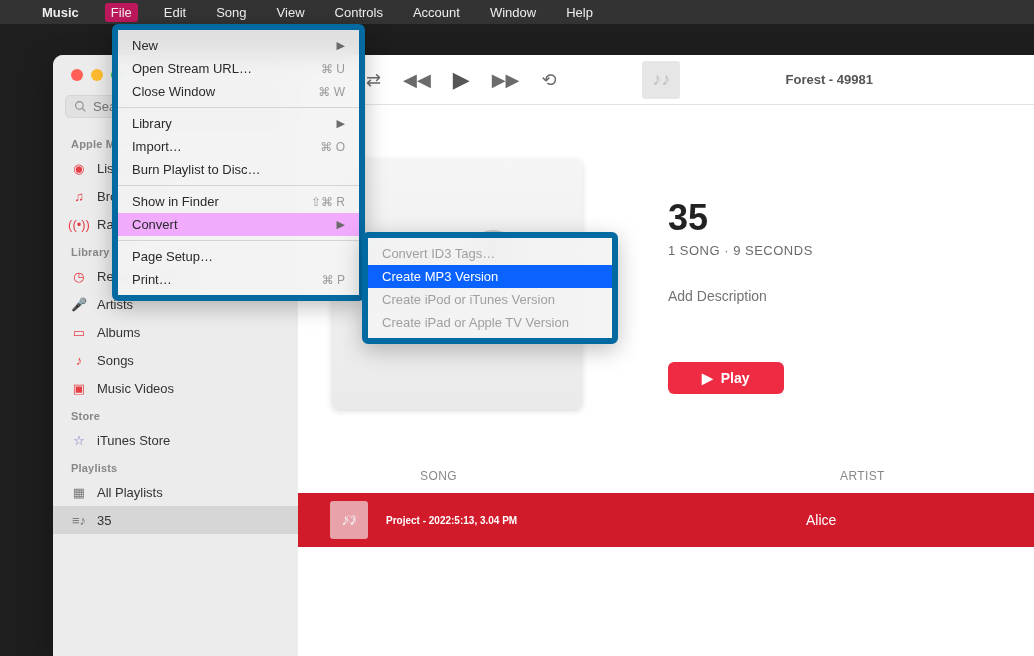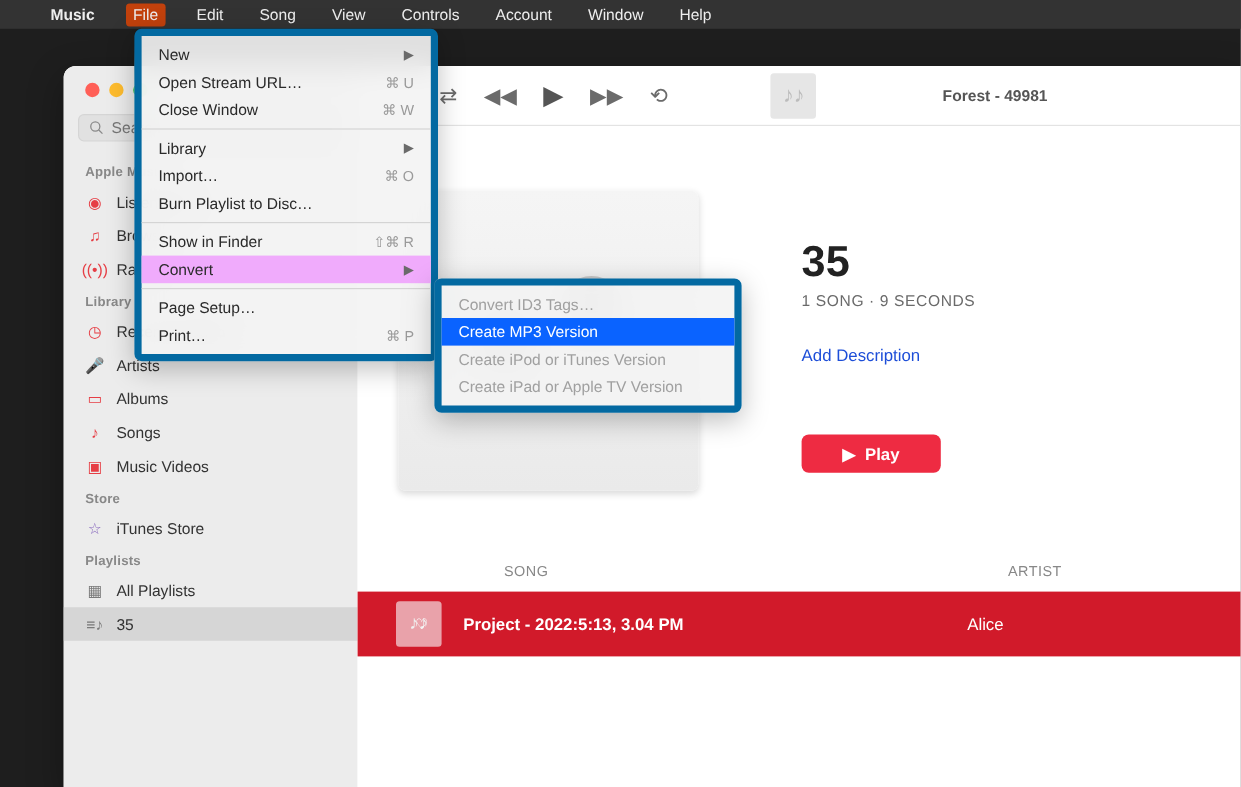--- a/index.html
+++ b/index.html
@@ -3,21 +3,21 @@
 <meta charset="utf-8">
 <style>
 * { margin: 0; padding: 0; box-sizing: border-box; font-family: -apple-system, BlinkMacSystemFont, "Segoe UI", Helvetica, Arial, sans-serif; }
 body { width: 1034px; height: 656px; background: #1e1e1e; overflow: hidden; position: relative; }
 
 
 .menubar { height: 24px; background: #333; display: flex; align-items: center; padding: 0 16px; color: #eee; font-size: 13px; gap: 22px; }
 .menubar .apple { font-size: 14px; }
 .menubar .app-name { font-weight: 700; }
 .menubar-item { cursor: default; padding: 2px 4px; }
-.menubar-item.active { background: #c2410c; border-radius: 3px; padding: 2px 6px; }
+.menubar-item.active { background: #be185d; border-radius: 3px; padding: 2px 6px; }
 
 
 .window { position: absolute; left: 53px; top: 55px; width: 981px; height: 601px; background: #fff; border-radius: 10px 0 0 0; box-shadow: 0 10px 30px rgba(0,0,0,.3); overflow: hidden; display: flex; }
 .sidebar { width: 245px; background: #ececec; height: 100%; display: flex; flex-direction: column; }
 .traffic { display: flex; gap: 8px; padding: 14px 0 8px 18px; }
 .dot { width: 12px; height: 12px; border-radius: 50%; }
 .dot.red { background: #ff5f57; }
 .dot.yellow { background: #febc2e; }
 .dot.green { background: #28c840; }
 
@@ -40,30 +40,30 @@
 .np-art { width: 38px; height: 38px; background: #e6e6e6; border-radius: 3px; display:flex; align-items:center; justify-content:center; color:#bcbcbc; font-size:18px; }
 .np-text { color: #555; font-size: 13px; flex:1; text-align:center; padding-right:60px;font-weight:bold; }
 
 .content { padding: 54px 0 0 34px; position: relative; flex:1; }
 .album-art { width: 250px; height: 250px; background: linear-gradient(#f5f5f5,#eaeaea); border-radius: 6px; box-shadow: 0 2px 6px rgba(0,0,0,.15); position:relative; display:flex; align-items:center; justify-content:center; }
 .album-art .notes { display:flex; gap:20px; }
 .album-art .note-big { width:52px; height:52px; background:#c7c7c7; border-radius:50%; position:relative; }
 .album-meta { position: absolute; left: 370px; top: 92px; }
 .album-title { font-size: 36px; font-weight: 700; color: #222; }
 .album-sub { font-size: 13px; color: #6a6a6a; letter-spacing: .5px; margin-top: 4px; }
-.album-desc { font-size: 14px; color: #1d4ed8; margin-top: 30px; }
+.album-desc { font-size: 14px; color: #737373; margin-top: 30px; }
 .play-btn { margin-top: 58px; background: #ee2b42; color: #fff; border: none; border-radius: 6px; padding: 8px 34px; font-size: 14px; font-weight: 600; display:inline-flex; align-items:center; gap:8px; }
 
 .table-head { display:flex; margin-top: 60px; padding: 0 0 10px 0; color:#888; font-size:12px; letter-spacing:.4px; }
 .col-song { margin-left: 88px; flex: 0 0 420px; }
 .col-artist { }
 .row { background:#d11a2a; color:#fff; height:54px; display:flex; align-items:center; padding-left: 88px; margin-left:-34px; margin-right:0; }
 .row .heart { position:absolute; left:14px; color:#fff; font-size:12px; }
 .row-art { width:38px; height:38px; background:#e9a2aa; border-radius:3px; margin-left:-56px; margin-right:18px; display:flex; align-items:center; justify-content:center; color:#efefef; }
-.row-song { flex: 0 0 420px; font-size:14px; font-weight:600; }
+.row-song { flex: 0 0 420px; font-size:10px; font-weight:600; }
 .row-artist { font-size:14px; }
 
 
 .menu { position: absolute; background: #f3f3f3e8; backdrop-filter: blur(12px); border: 6px solid #0369a1; border-radius: 6px; box-shadow: 0 6px 22px rgba(0,0,0,.25); padding: 4px 0; font-size: 13px; color: #2a2a2a; }
 .menu-item { display:flex; align-items:center; justify-content:space-between; padding: 4px 14px; min-height: 22px; cursor: default; }
 .menu-item.highlight { background: #f0abfc; }
 .menu-item.selected { background: #0a63ff; color: #fff; }
 .menu-item.disabled { color: #a0a0a0; }
 .menu-sep { height:1px; background:#d4d4d4; margin: 4px 0; }
 .shortcut { color: #9a9a9a; font-size: 12px; }

